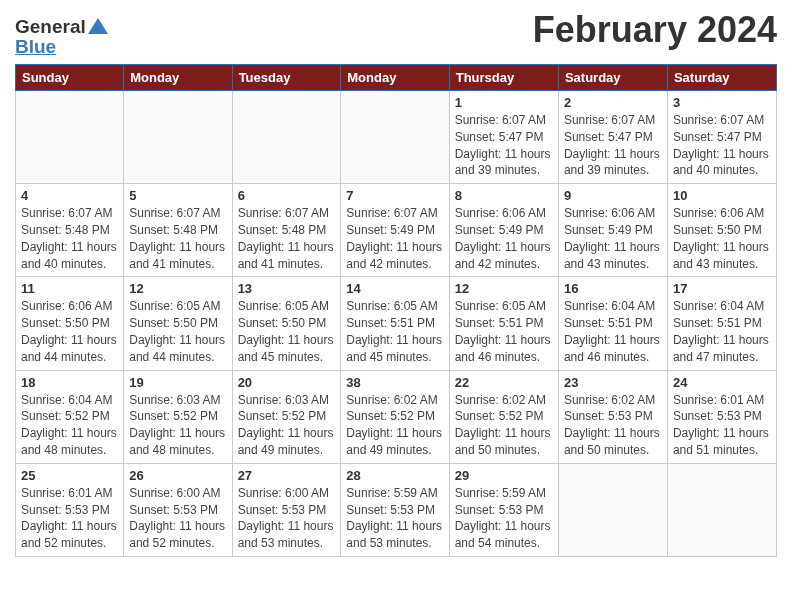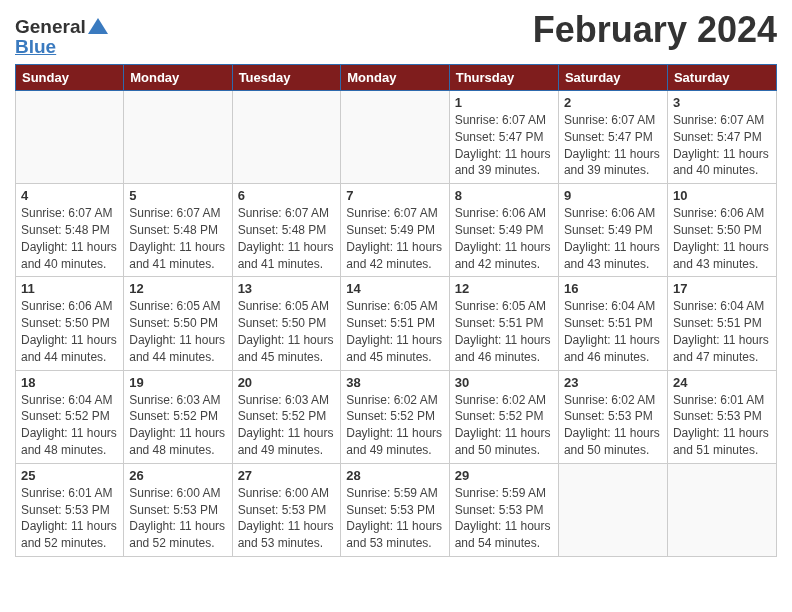--- a/index.html
+++ b/index.html
@@ -235,21 +235,21 @@
 Sunset: 5:52 PM
 Daylight: 11 hours and 49 minutes.</div>
         </td>
         <td>
           <span class="day-number">38</span>
           <div class="day-info" style="white-space: pre-line;">Sunrise: 6:02 AM
 Sunset: 5:52 PM
 Daylight: 11 hours and 49 minutes.</div>
         </td>
         <td>
-          <span class="day-number">30</span>
+          <span class="day-number">22</span>
           <div class="day-info" style="white-space: pre-line;">Sunrise: 6:02 AM
 Sunset: 5:52 PM
 Daylight: 11 hours and 50 minutes.</div>
         </td>
         <td>
           <span class="day-number">23</span>
           <div class="day-info" style="white-space: pre-line;">Sunrise: 6:02 AM
 Sunset: 5:53 PM
 Daylight: 11 hours and 50 minutes.</div>
         </td>

